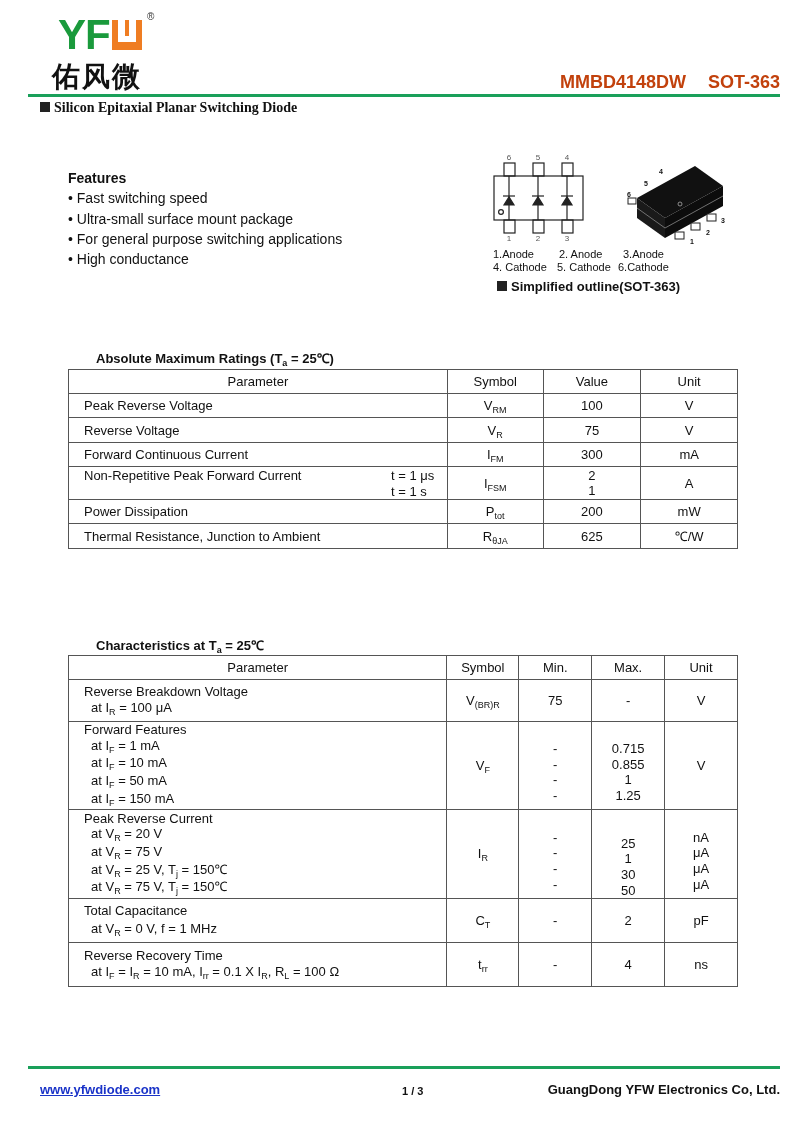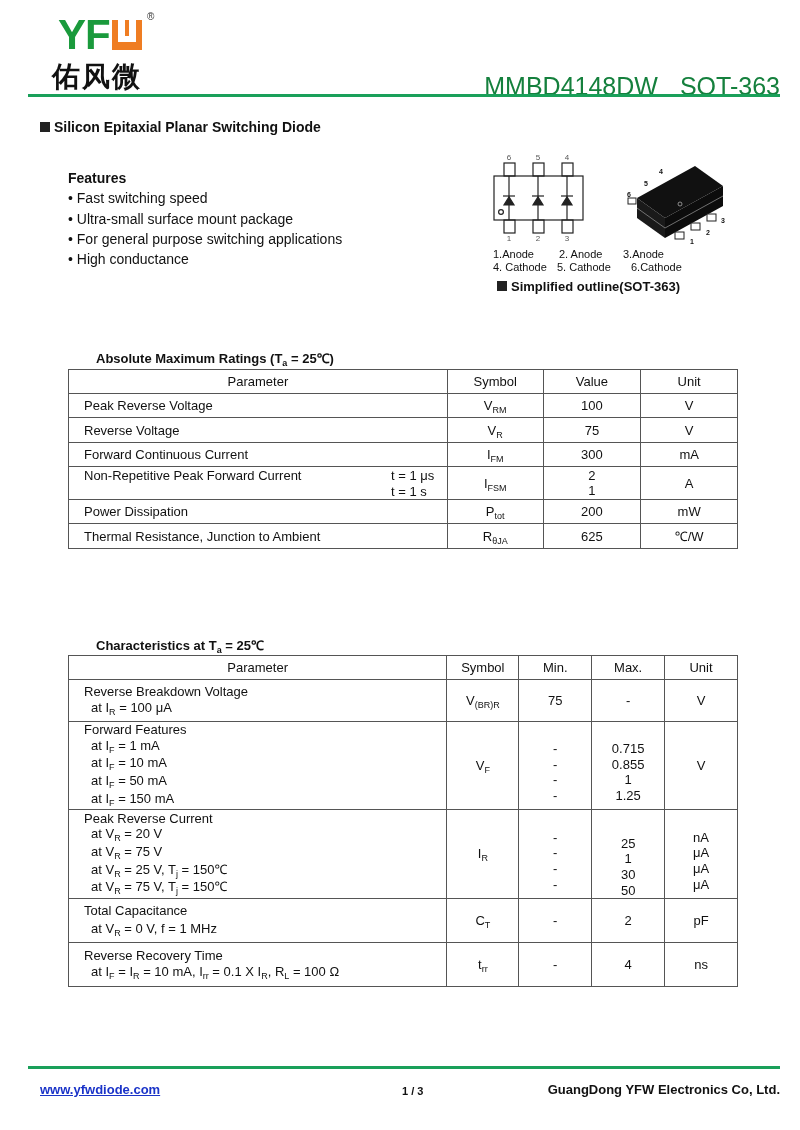--- a/index.html
+++ b/index.html
@@ -4,24 +4,24 @@
 <style>
   html, body { margin:0; padding:0; background:#fff; }
   body { width:800px; height:1130px; position:relative; font-family:"Liberation Sans", sans-serif; color:#111; overflow:hidden; }
   .abs { position:absolute; }
   .logo-yfw { left:38px; top:14px; font-family:"Liberation Sans", sans-serif; font-weight:bold; font-size:42px; color:#1a9a3c; letter-spacing:-1px; line-height:42px;margin-left:20px; }
   .logo-u { display:inline-block; width:30px; height:30px; background:#ef7d22; position:relative; vertical-align:top; margin-top:6px; margin-left:2px; }
   .logo-u::before { content:""; position:absolute; left:6px; top:0; width:18px; height:22px; background:#fff; }
   .logo-u::after { content:""; position:absolute; left:13px; top:0; width:4px; height:16px; background:#ef7d22; }
   .logo-reg { left:147px; top:11px; font-size:10px; color:#333; }
   .logo-cn { left:52px; top:58px; font-size:28px; font-weight:bold; color:#111; letter-spacing:2px; font-family:"DejaVu Sans", sans-serif; }
-  .header-title { right:20px; top:72px; font-weight:normal; font-size:25px; color:#15803d; word-spacing:0; }
+  .header-title { right:20px; top:72px; font-weight:bold; font-size:18px; color:#c2410c; word-spacing:0; }
   .header-title span + span { margin-left:22px; }
   .rule { left:28px; right:20px; height:3px; background:#1aa05a; }
-  .subtitle { left:40px; top:119px; font-size:14px; font-weight:bold; }
+  .subtitle { left:40px; top:100px; font-size:14px; font-weight:bold;font-family:Liberation Serif, serif; }
   .sq { display:inline-block; width:10px; height:10px; background:#222; margin-right:4px; vertical-align:0px; }
   .features { left:68px; top:168px; font-size:14px; line-height:20.3px; }
   .features .fh { font-weight:bold; }
   .pin-legend { left:493px; top:248px; font-size:11px; line-height:12.5px; }
   .pin-legend div span { display:inline-block; }
   .outline-cap { left:497px; top:279px; font-size:13px; font-weight:bold;text-align:center; }
   .sec-title { left:68px; font-size:13px; font-weight:bold;margin-left:28px; }
   table.t { position:absolute; left:68px; border-collapse:collapse; font-size:13px; }
   table.t td, table.t th { border:1px solid #555; padding:0; font-weight:normal; }
   table.t th { height:23px; text-align:center; }
@@ -103,21 +103,21 @@
     <text x="81" y="75">2</text>
     <text x="96" y="63">3</text>
     <text x="34" y="14">4</text>
     <text x="19" y="26">5</text>
     <text x="2" y="37">6</text>
   </g>
 </svg>
 
 <div class="abs pin-legend">
   <div><span style="width:66px">1.Anode</span><span style="width:64px">2. Anode</span><span>3.Anode</span></div>
-  <div><span style="width:64px">4. Cathode</span><span style="width:74px">5. Cathode</span><span>6.Cathode</span></div>
+  <div><span style="width:64px">4. Cathode</span><span style="width:61px">5. Cathode</span><span>6.Cathode</span></div>
 </div>
 <div class="abs outline-cap"><span class="sq"></span><span>Simplified outline(SOT-363)</span></div>
 
 <div class="abs sec-title" style="top:349px;"><span>Absolute Maximum Ratings (T</span><sub>a</sub><span> = 25℃)</span></div>
 <table class="t" style="top:369px;width:670px;">
   <colgroup>
       <col style="width:379px">
       <col style="width:96px">
       <col style="width:98px">
       <col style="width:97px">

